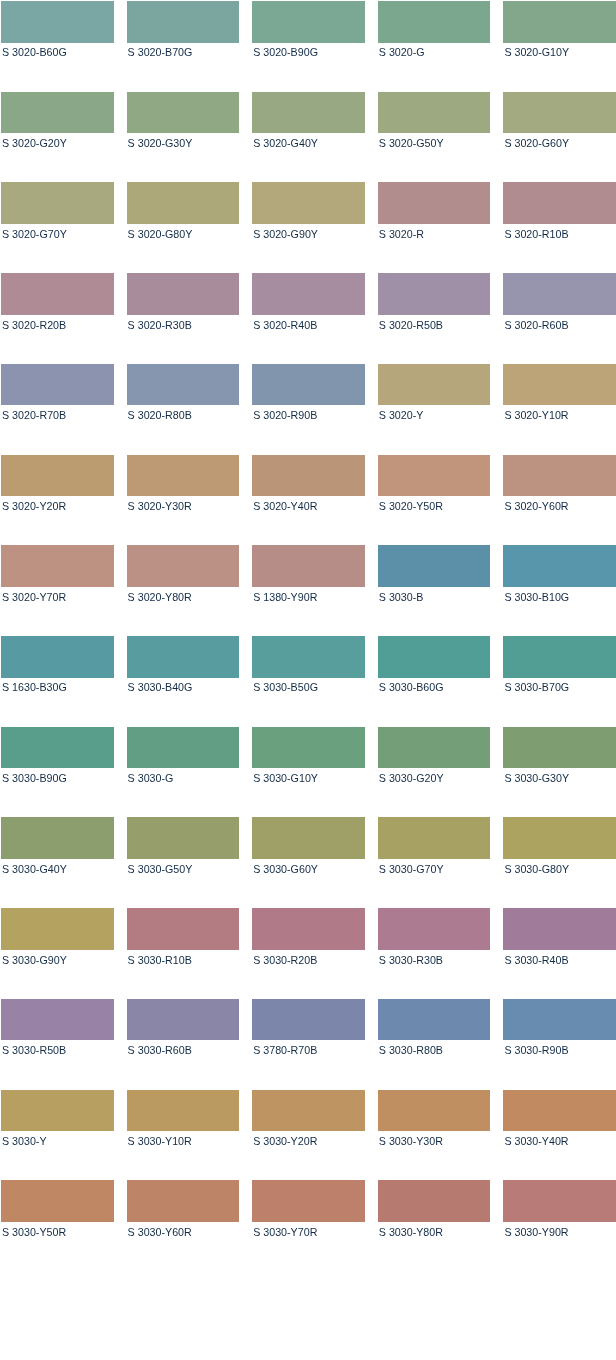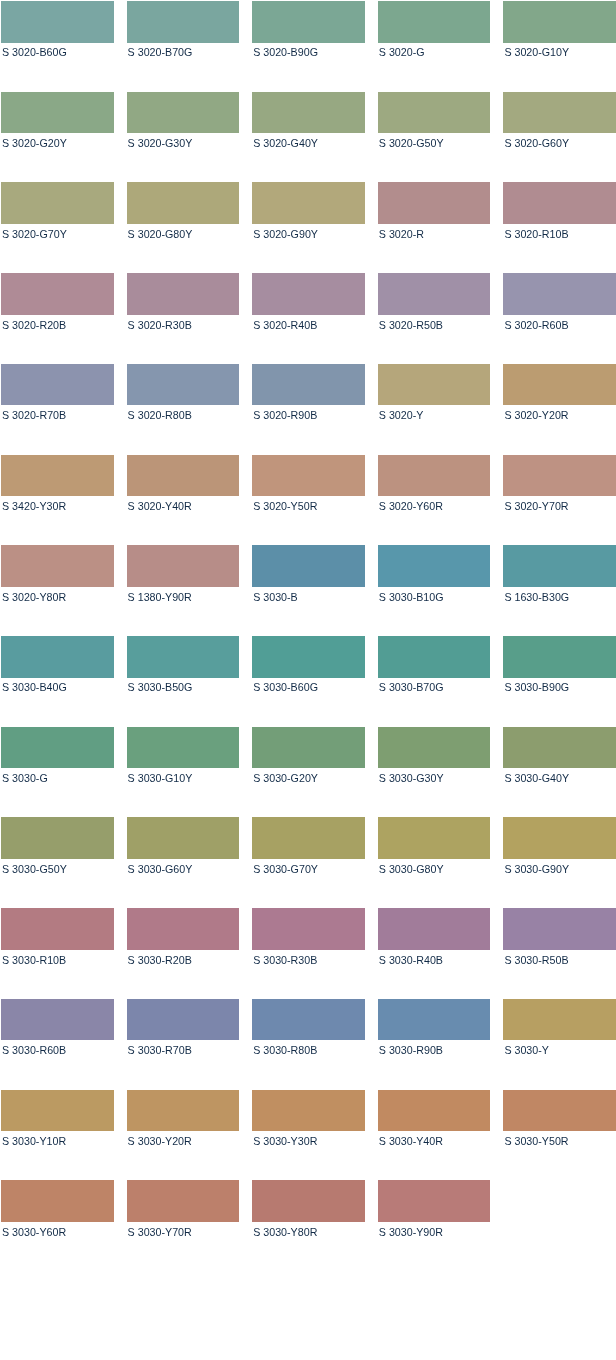--- a/index.html
+++ b/index.html
@@ -124,26 +124,30 @@
   </div>
   <div class="cell">
    <div class="chip" style="background-color: rgb(129, 149, 172);"></div>
    <div class="lbl">S 3020-R90B</div>
   </div>
   <div class="cell">
    <div class="chip" style="background-color: rgb(181, 166, 123);"></div>
    <div class="lbl">S 3020-Y</div>
   </div>
   <div class="cell">
+   <div class="chip" style="background-color: rgb(188, 163, 120);"></div>
+   <div class="lbl">S 3020-Y10R</div>
+  </div>
+  <div class="cell">
    <div class="chip" style="background-color: rgb(187, 156, 113);"></div>
    <div class="lbl">S 3020-Y20R</div>
   </div>
   <div class="cell">
    <div class="chip" style="background-color: rgb(189, 154, 116);"></div>
-   <div class="lbl">S 3420-Y30R</div>
+   <div class="lbl">S 3020-Y30R</div>
   </div>
   <div class="cell">
    <div class="chip" style="background-color: rgb(187, 149, 120);"></div>
    <div class="lbl">S 3020-Y40R</div>
   </div>
   <div class="cell">
    <div class="chip" style="background-color: rgb(192, 149, 124);"></div>
    <div class="lbl">S 3020-Y50R</div>
   </div>
   <div class="cell">
@@ -253,21 +257,21 @@
   <div class="cell">
    <div class="chip" style="background-color: rgb(152, 130, 165);"></div>
    <div class="lbl">S 3030-R50B</div>
   </div>
   <div class="cell">
    <div class="chip" style="background-color: rgb(138, 134, 168);"></div>
    <div class="lbl">S 3030-R60B</div>
   </div>
   <div class="cell">
    <div class="chip" style="background-color: rgb(124, 134, 171);"></div>
-   <div class="lbl">S 3030-R70B</div>
+   <div class="lbl">S 3780-R70B</div>
   </div>
   <div class="cell">
    <div class="chip" style="background-color: rgb(110, 137, 174);"></div>
    <div class="lbl">S 3030-R80B</div>
   </div>
   <div class="cell">
    <div class="chip" style="background-color: rgb(104, 140, 175);"></div>
    <div class="lbl">S 3030-R90B</div>
   </div>
   <div class="cell">

